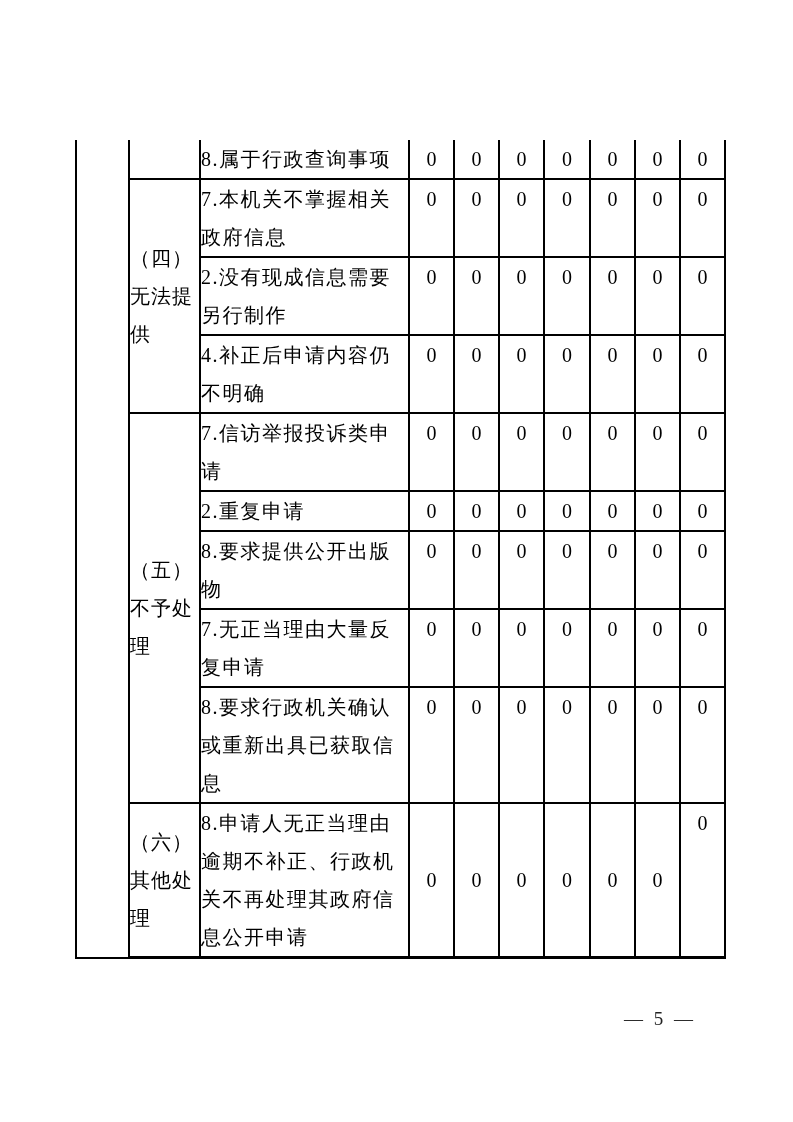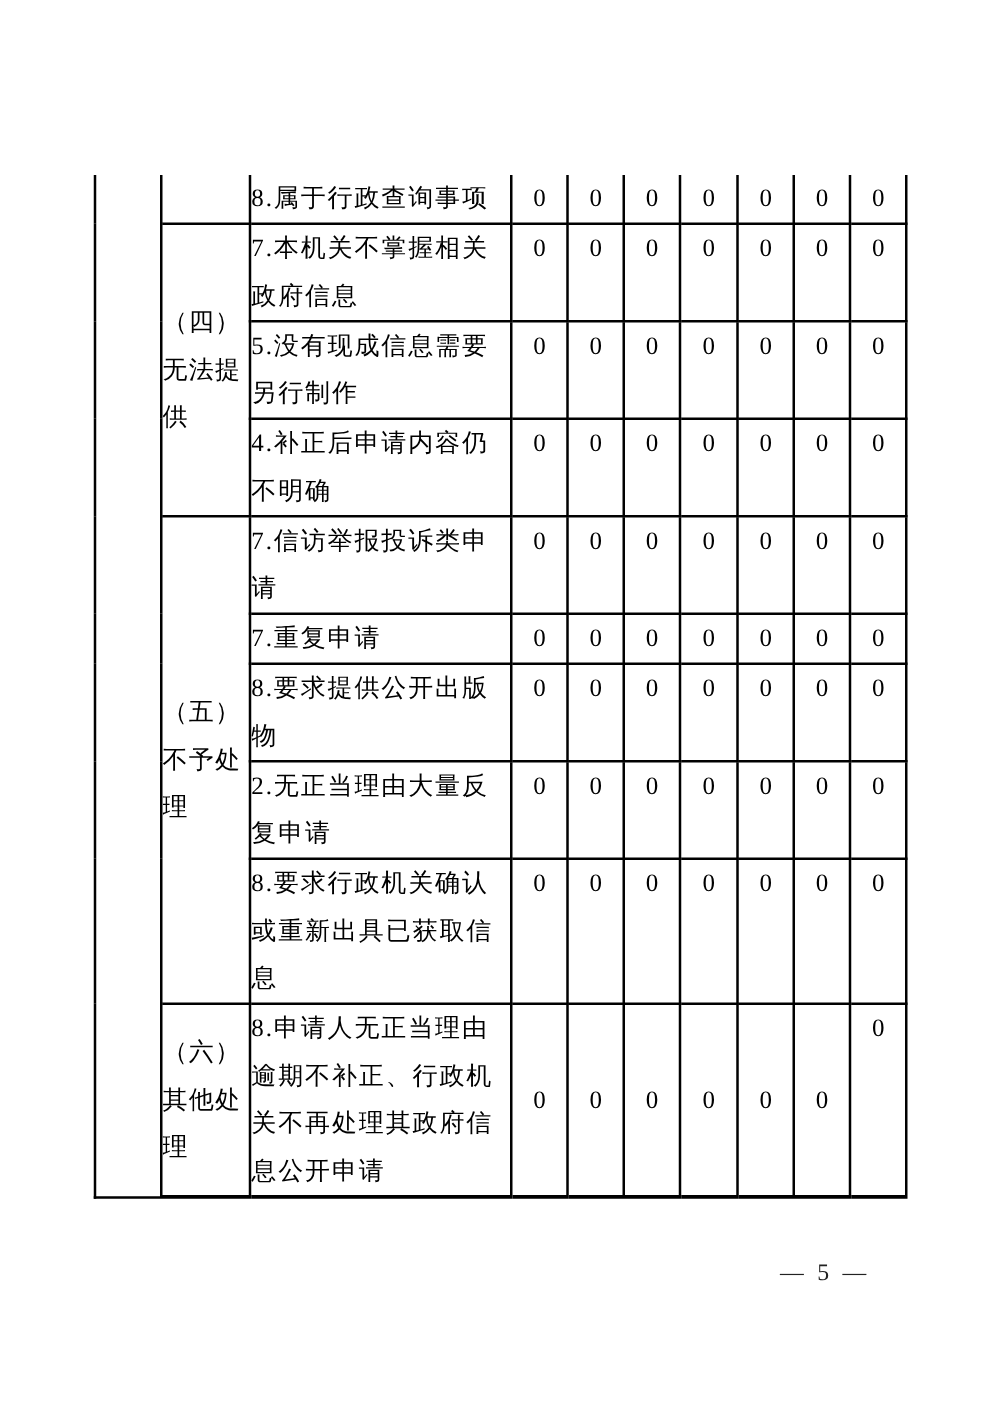--- a/index.html
+++ b/index.html
@@ -112,21 +112,21 @@
         <td class="num">0</td>
         <td class="num">0</td>
         <td class="num">0</td>
         <td class="num">0</td>
         <td class="num">0</td>
         <td class="num">0</td>
         <td class="num">0</td>
       </tr>
 
       <tr style="height:76px">
-        <td class="item">5.没有现成信息需要
+        <td class="item">2.没有现成信息需要
 另行制作</td>
         <td class="num">0</td>
         <td class="num">0</td>
         <td class="num">0</td>
         <td class="num">0</td>
         <td class="num">0</td>
         <td class="num">0</td>
         <td class="num">0</td>
       </tr>
 
@@ -151,21 +151,21 @@
         <td class="num">0</td>
         <td class="num">0</td>
         <td class="num">0</td>
         <td class="num">0</td>
         <td class="num">0</td>
         <td class="num">0</td>
         <td class="num">0</td>
       </tr>
 
       <tr style="height:39px">
-        <td class="item">7.重复申请</td>
+        <td class="item">2.重复申请</td>
         <td class="num">0</td>
         <td class="num">0</td>
         <td class="num">0</td>
         <td class="num">0</td>
         <td class="num">0</td>
         <td class="num">0</td>
         <td class="num">0</td>
       </tr>
 
       <tr style="height:76px">
@@ -174,21 +174,21 @@
         <td class="num">0</td>
         <td class="num">0</td>
         <td class="num">0</td>
         <td class="num">0</td>
         <td class="num">0</td>
         <td class="num">0</td>
         <td class="num">0</td>
       </tr>
 
       <tr style="height:77px">
-        <td class="item">2.无正当理由大量反
+        <td class="item">7.无正当理由大量反
 复申请</td>
         <td class="num">0</td>
         <td class="num">0</td>
         <td class="num">0</td>
         <td class="num">0</td>
         <td class="num">0</td>
         <td class="num">0</td>
         <td class="num">0</td>
       </tr>
 

